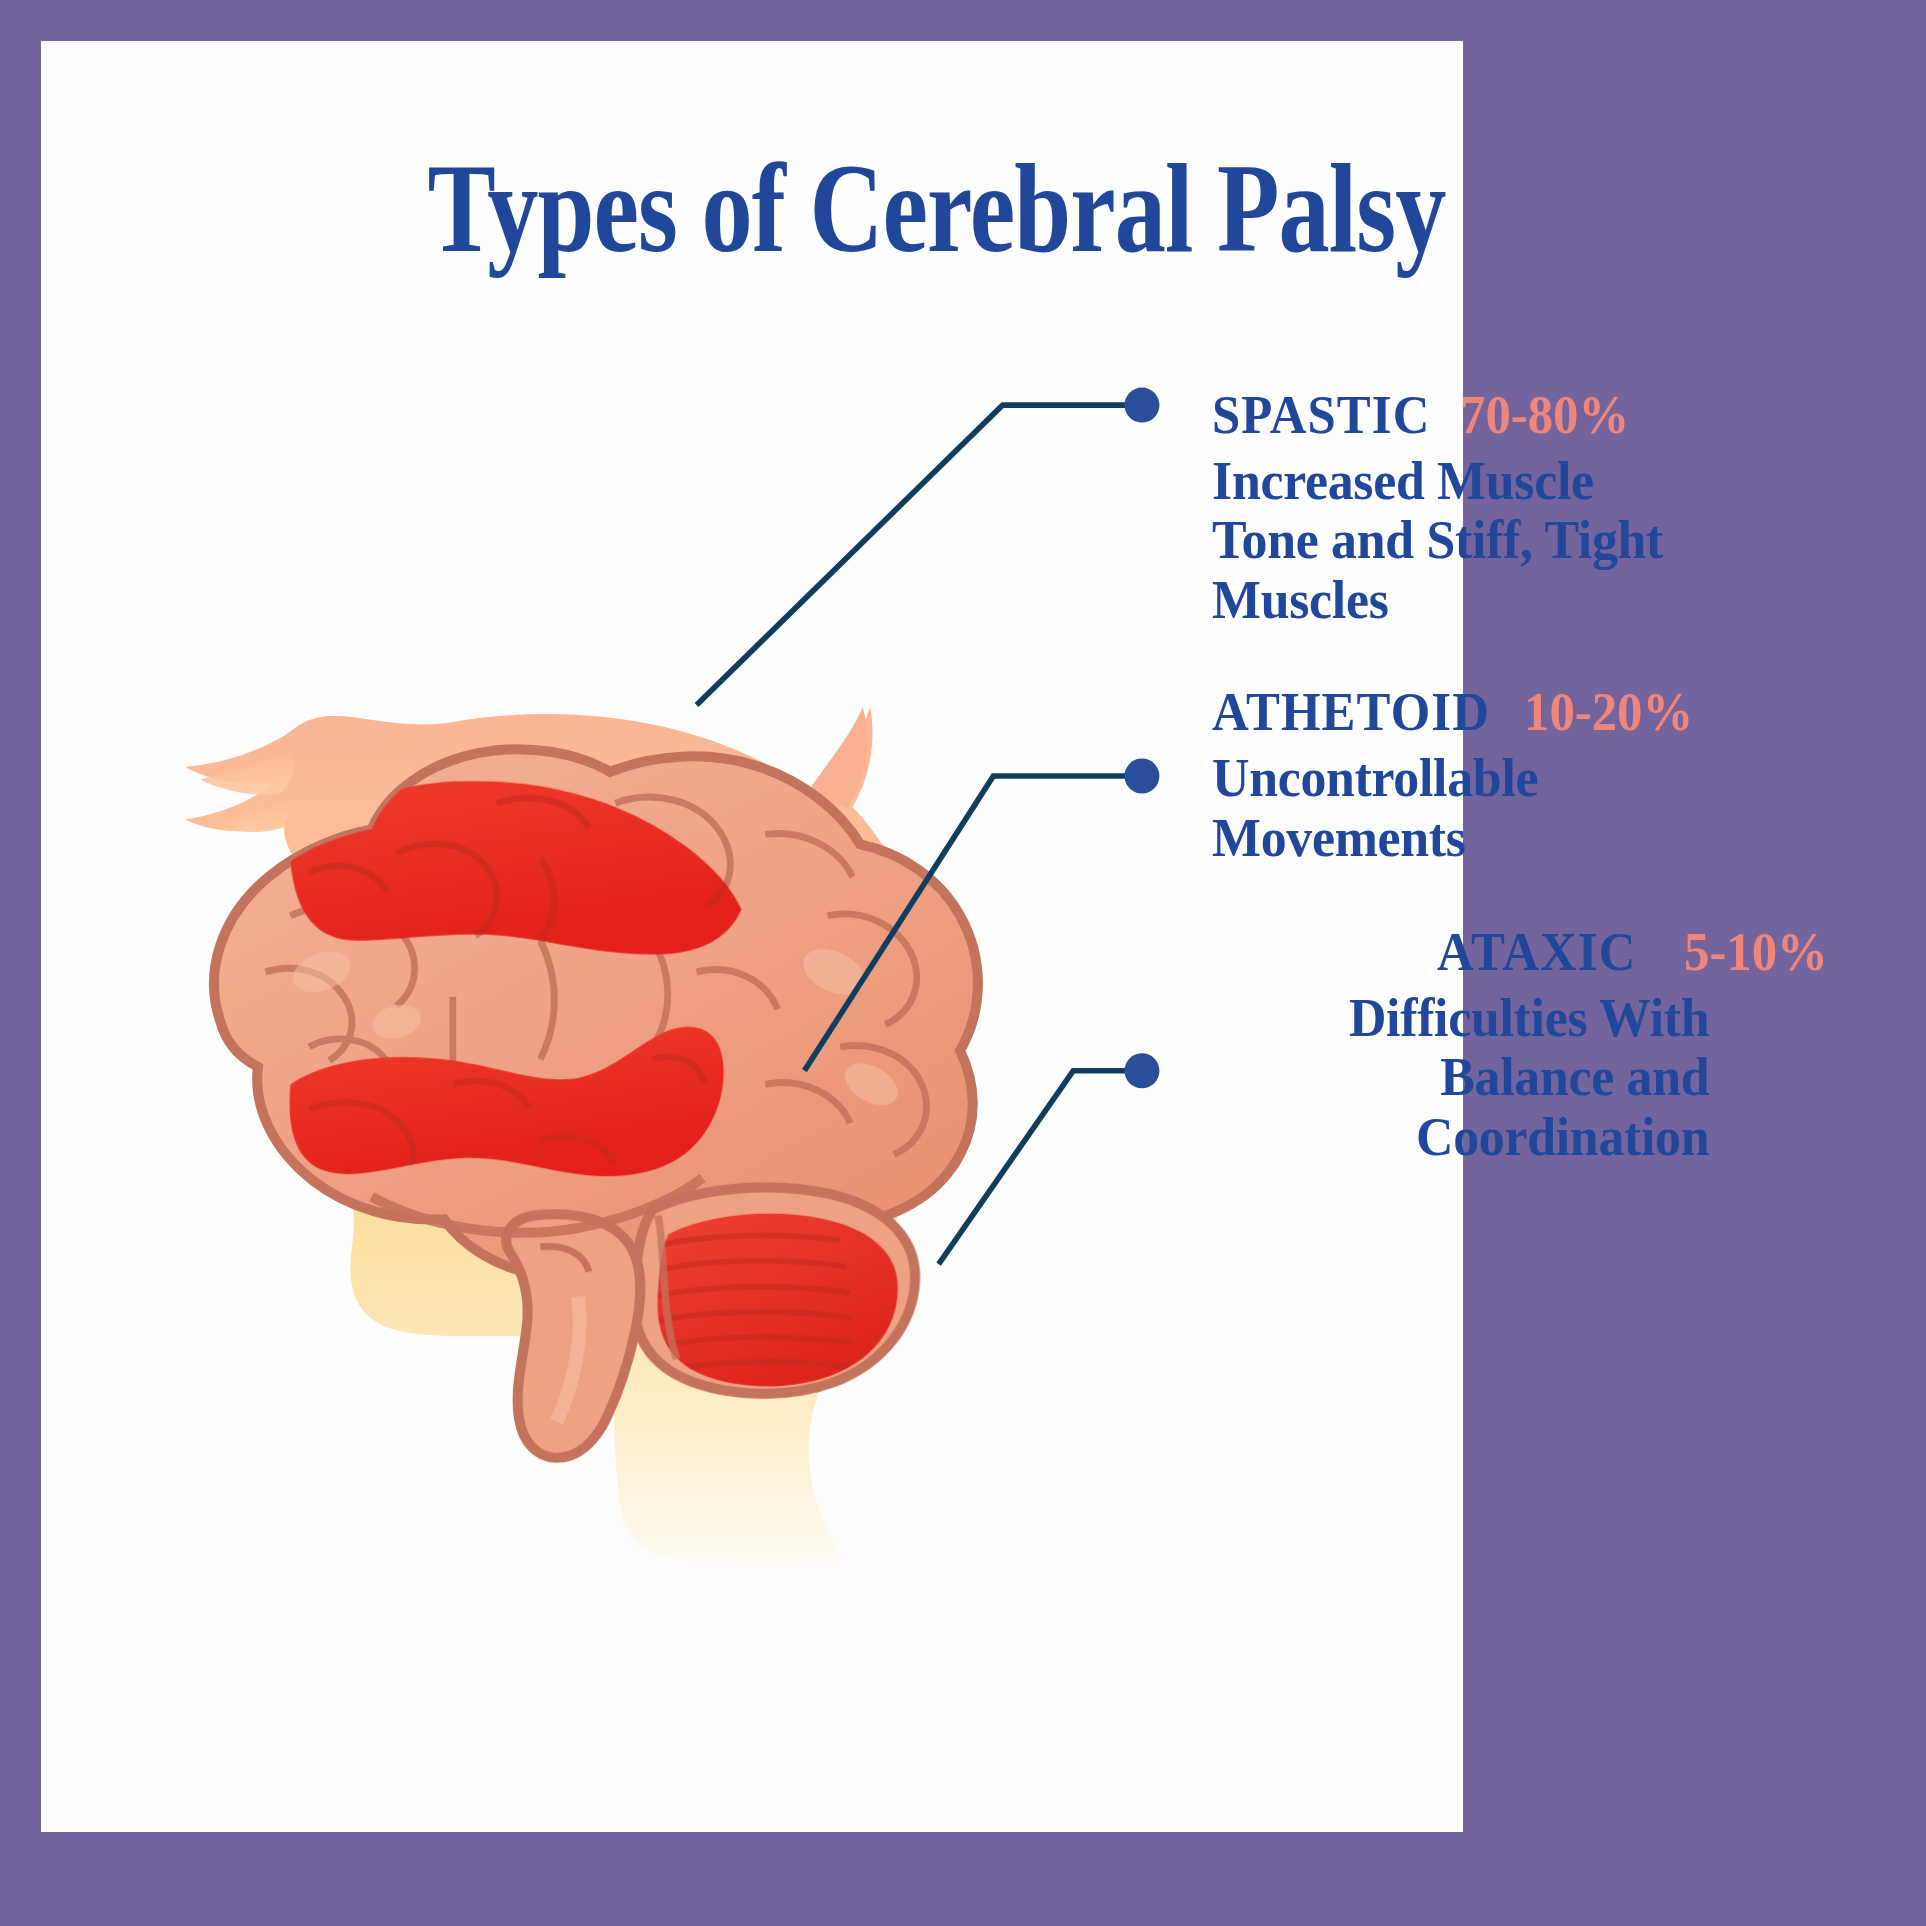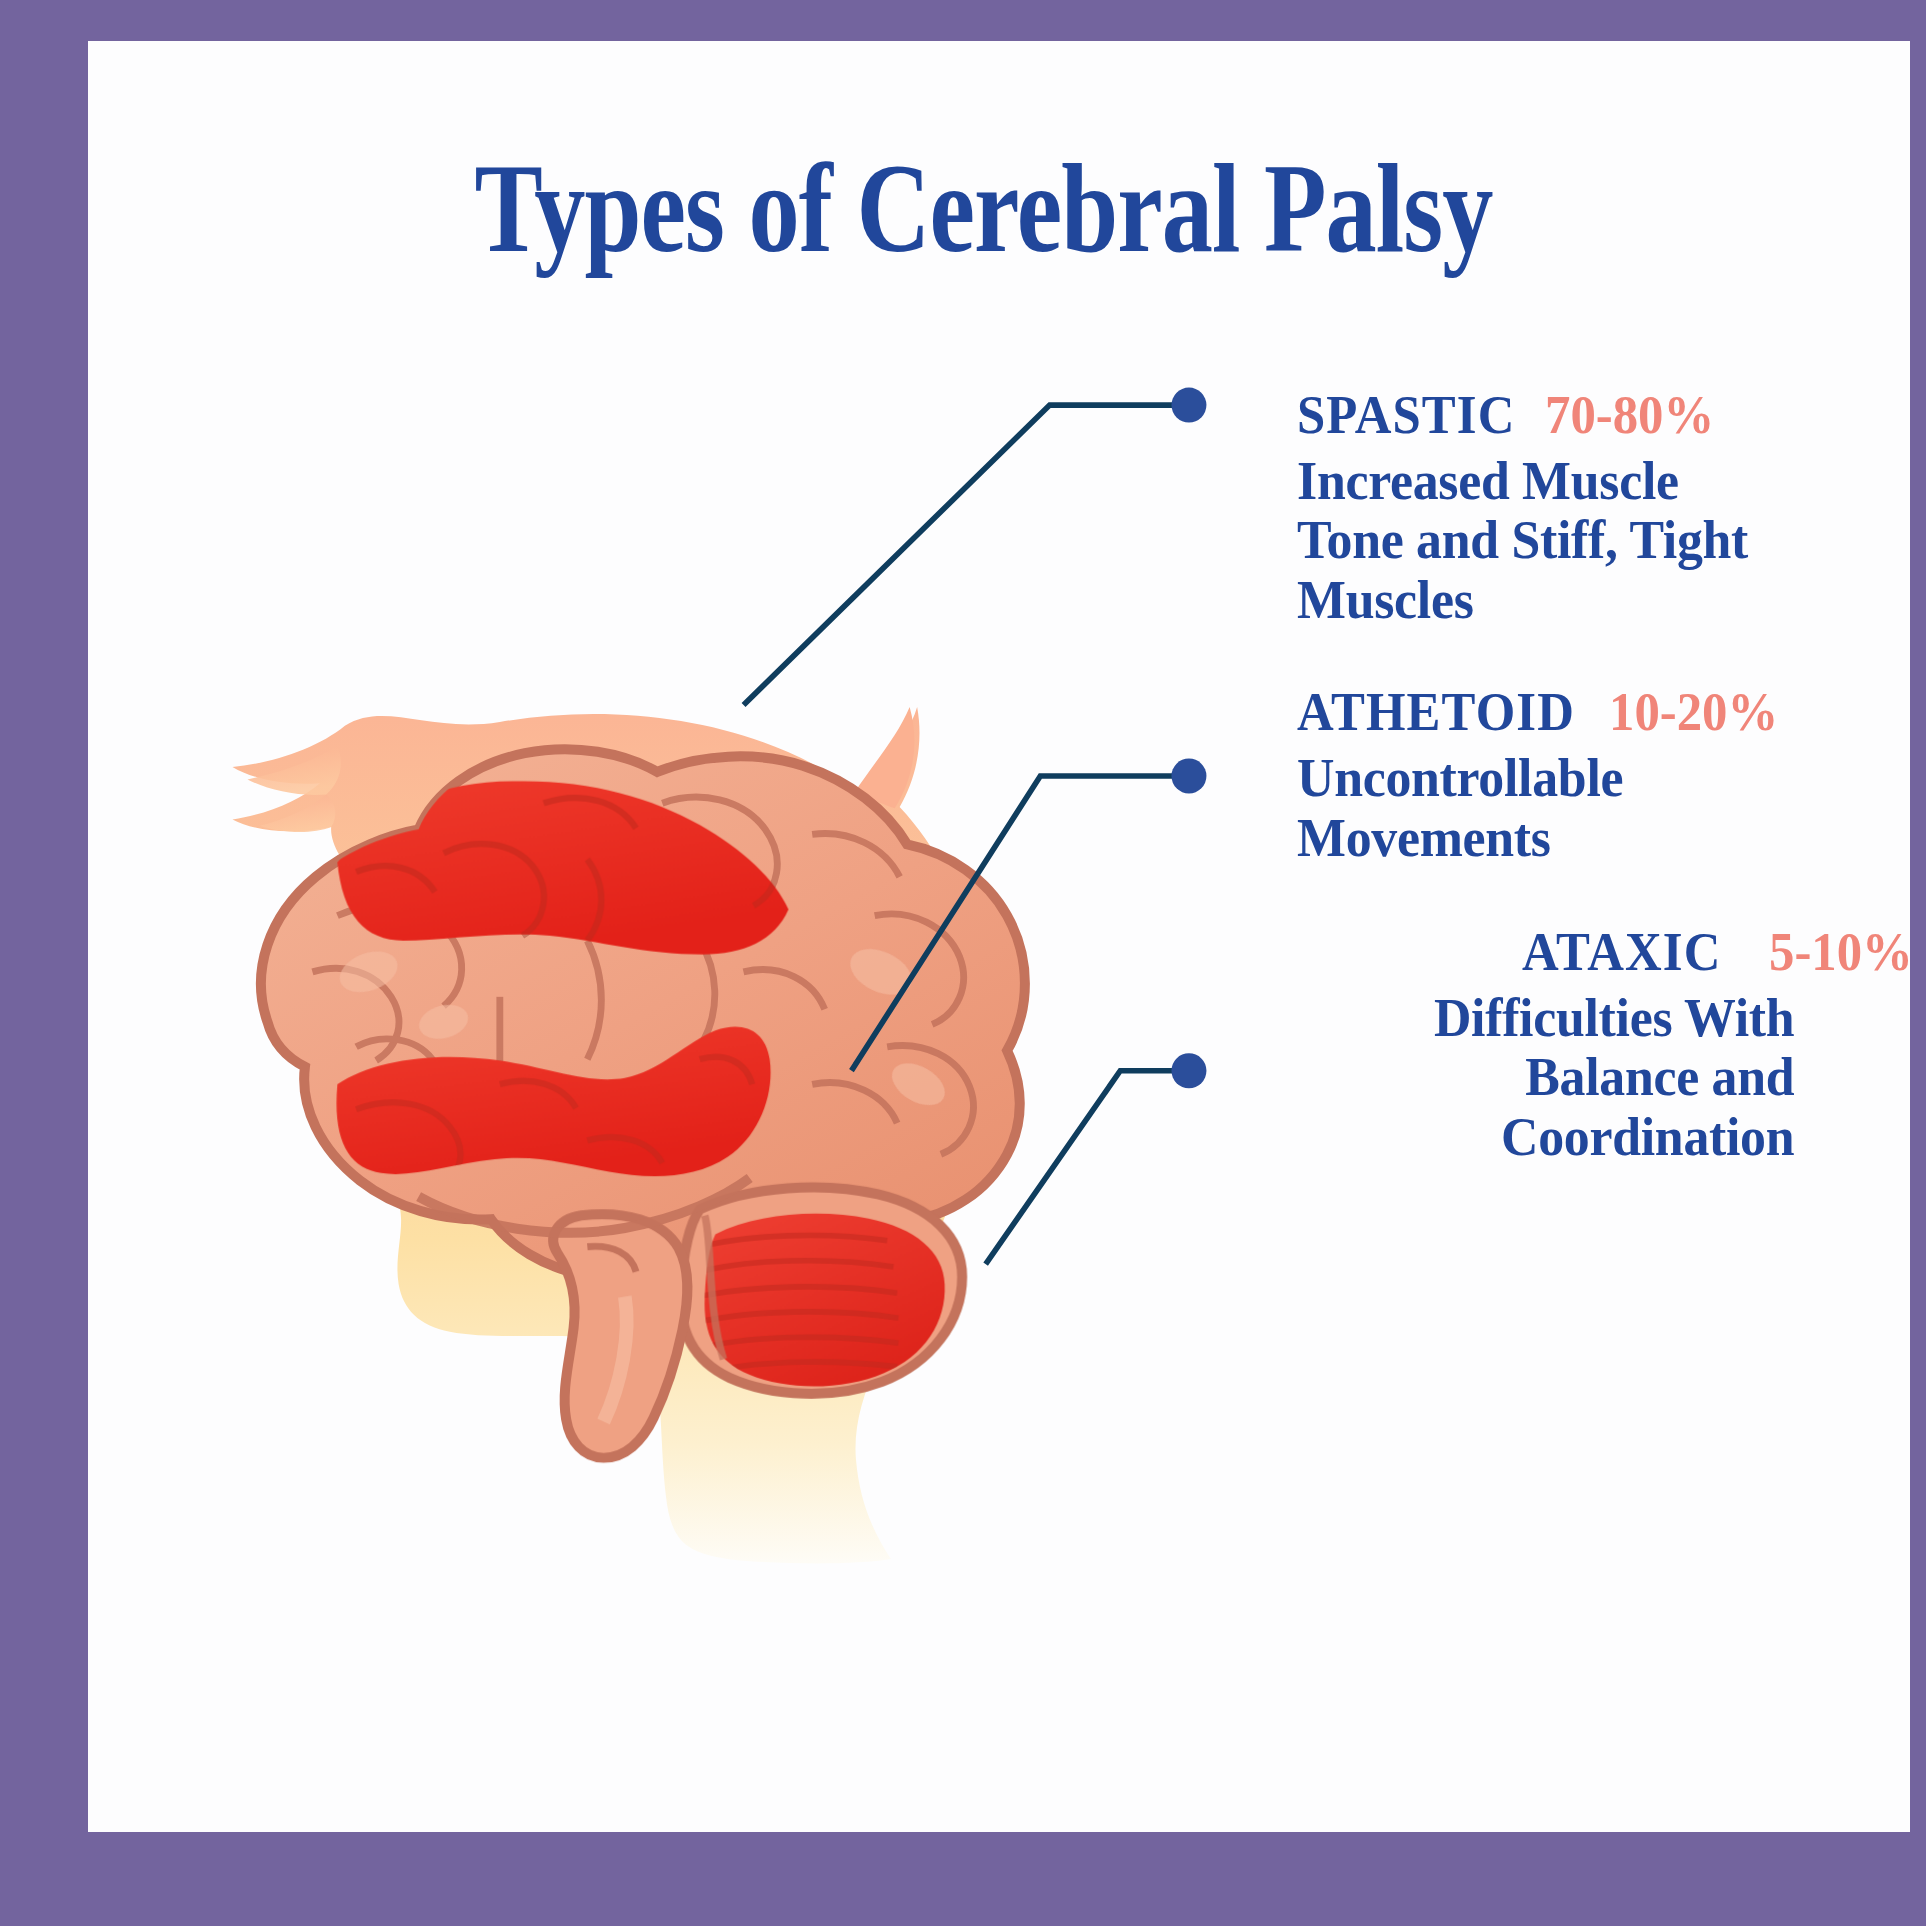--- a/index.html
+++ b/index.html
@@ -5,23 +5,22 @@
   html,body{margin:0;padding:0;}
   body{
     width:1926px;height:1926px;
     background:#73649E;
     font-family:"Liberation Serif", serif;
     overflow:hidden;
   }
   .frame{
     position:absolute;
     left:41px;top:41px;
-    width:1822px;height:1791px;
+    width:1422px;height:1791px;
     background:#FDFDFE;
-    margin-left:47px;
   }
   #title{
     position:absolute;
     left:0;top:94px;
     width:1791px;
     text-align:center;
     color:#21479B;
     font-family:"Liberation Serif", serif;
     font-weight:700;
     font-size:128px;
@@ -32,21 +31,21 @@
   }
   
   #art{
     position:absolute;
     left:62px;top:606px;
     width:1062px;height:1062px;
   }
   
   #legend{
     position:absolute;
-    left:1209px;top:347px;
+    left:1171px;top:347px;
     width:625px;
   }
   .entry{position:relative;margin-bottom:0;}
   .entry .hd{
     white-space:nowrap;
     line-height:1.0;
     font-family:"Liberation Serif", serif;
     font-weight:700;
   }
   .entry .hd .nm{

